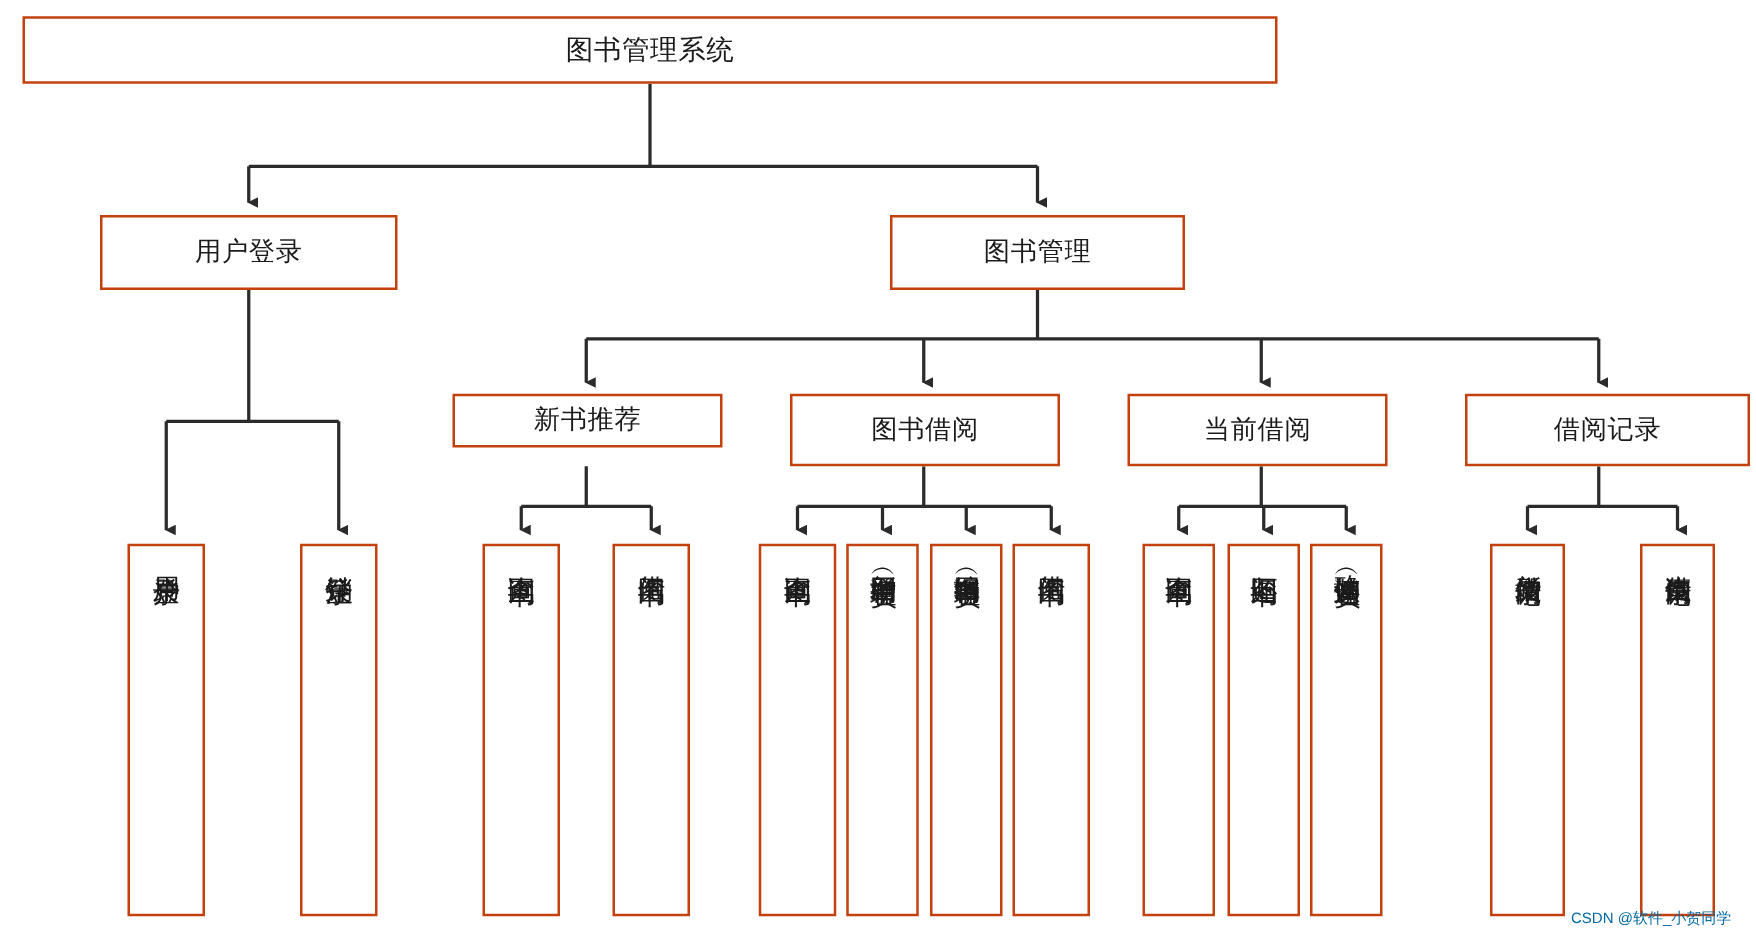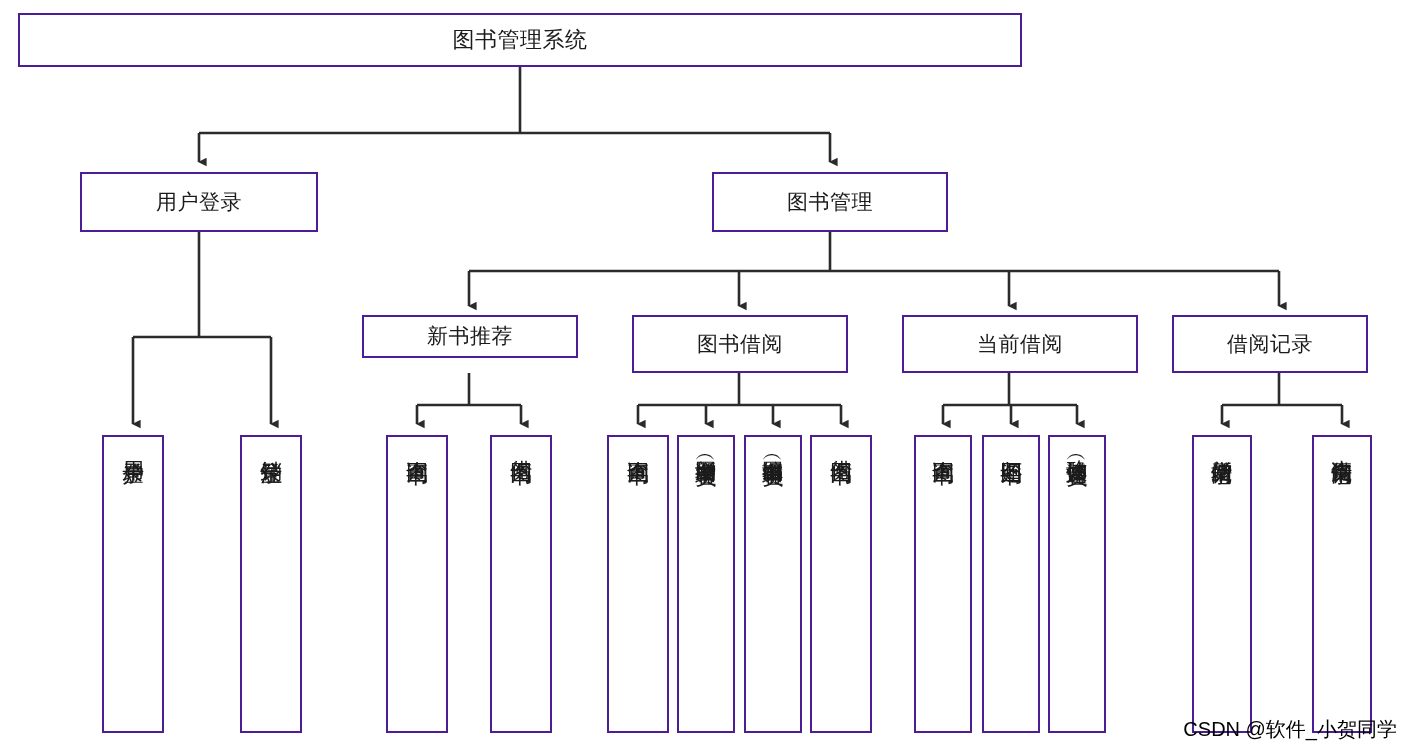--- a/index.html
+++ b/index.html
@@ -22,21 +22,21 @@
     position: absolute;
     left: 0;
     top: 0;
     width: 1405px;
     height: 747px;
     pointer-events: none;
   }
   .node {
     position: absolute;
     box-sizing: border-box;
-    border: 2px solid #4c1d95;
+    border: 2px solid #c2410c;
     background: #ffffff;
     display: flex;
     align-items: center;
     justify-content: center;
     color: #1b1b1b;
   }
   .node .label {
     display: block;
     text-align: center;
     line-height: 1.15;
@@ -62,24 +62,24 @@
     font-size: 22px;
     line-height: 1.02;
     letter-spacing: 1px;
     white-space: nowrap;
   }
   .node.vert.compact .label {
     font-size: 21px;
   }
   .watermark {
     position: absolute;
-    right: 8px;
+    right: 20px;
     bottom: 4px;
-    font-size: 20px;
-    color: #000000;
+    font-size: 12px;
+    color: #0369a1;
     white-space: nowrap;
     user-select: none;
   }
 </style>
 </head>
 <body>
 
 <div id="canvas">
 
   <svg class="edges" viewBox="0 0 1405 747" xmlns="http://www.w3.org/2000/svg">
@@ -146,25 +146,25 @@
   </div>
 
   <div class="node horiz" style="left:362px; top:315px; width:216px; height:43px;">
     <span class="label">新书推荐</span>
   </div>
 
   <div class="node horiz" style="left:632px; top:315px; width:216px; height:58px;">
     <span class="label">图书借阅</span>
   </div>
 
-  <div class="node horiz" style="left:902px; top:315px; width:236px; height:58px;">
+  <div class="node horiz" style="left:902px; top:315px; width:208px; height:58px;">
     <span class="label">当前借阅</span>
   </div>
 
-  <div class="node horiz" style="left:1172px; top:315px; width:196px; height:58px;align-items:center;">
+  <div class="node horiz" style="left:1172px; top:315px; width:228px; height:58px;align-items:center;">
     <span class="label">借阅记录</span>
   </div>
 
   <div class="node vert" style="left:102px; top:435px; width:62px; height:298px;">
     <span class="label">用户登录</span>
   </div>
 
   <div class="node vert" style="left:240px; top:435px; width:62px; height:298px;">
     <span class="label">注销登录</span>
   </div>

